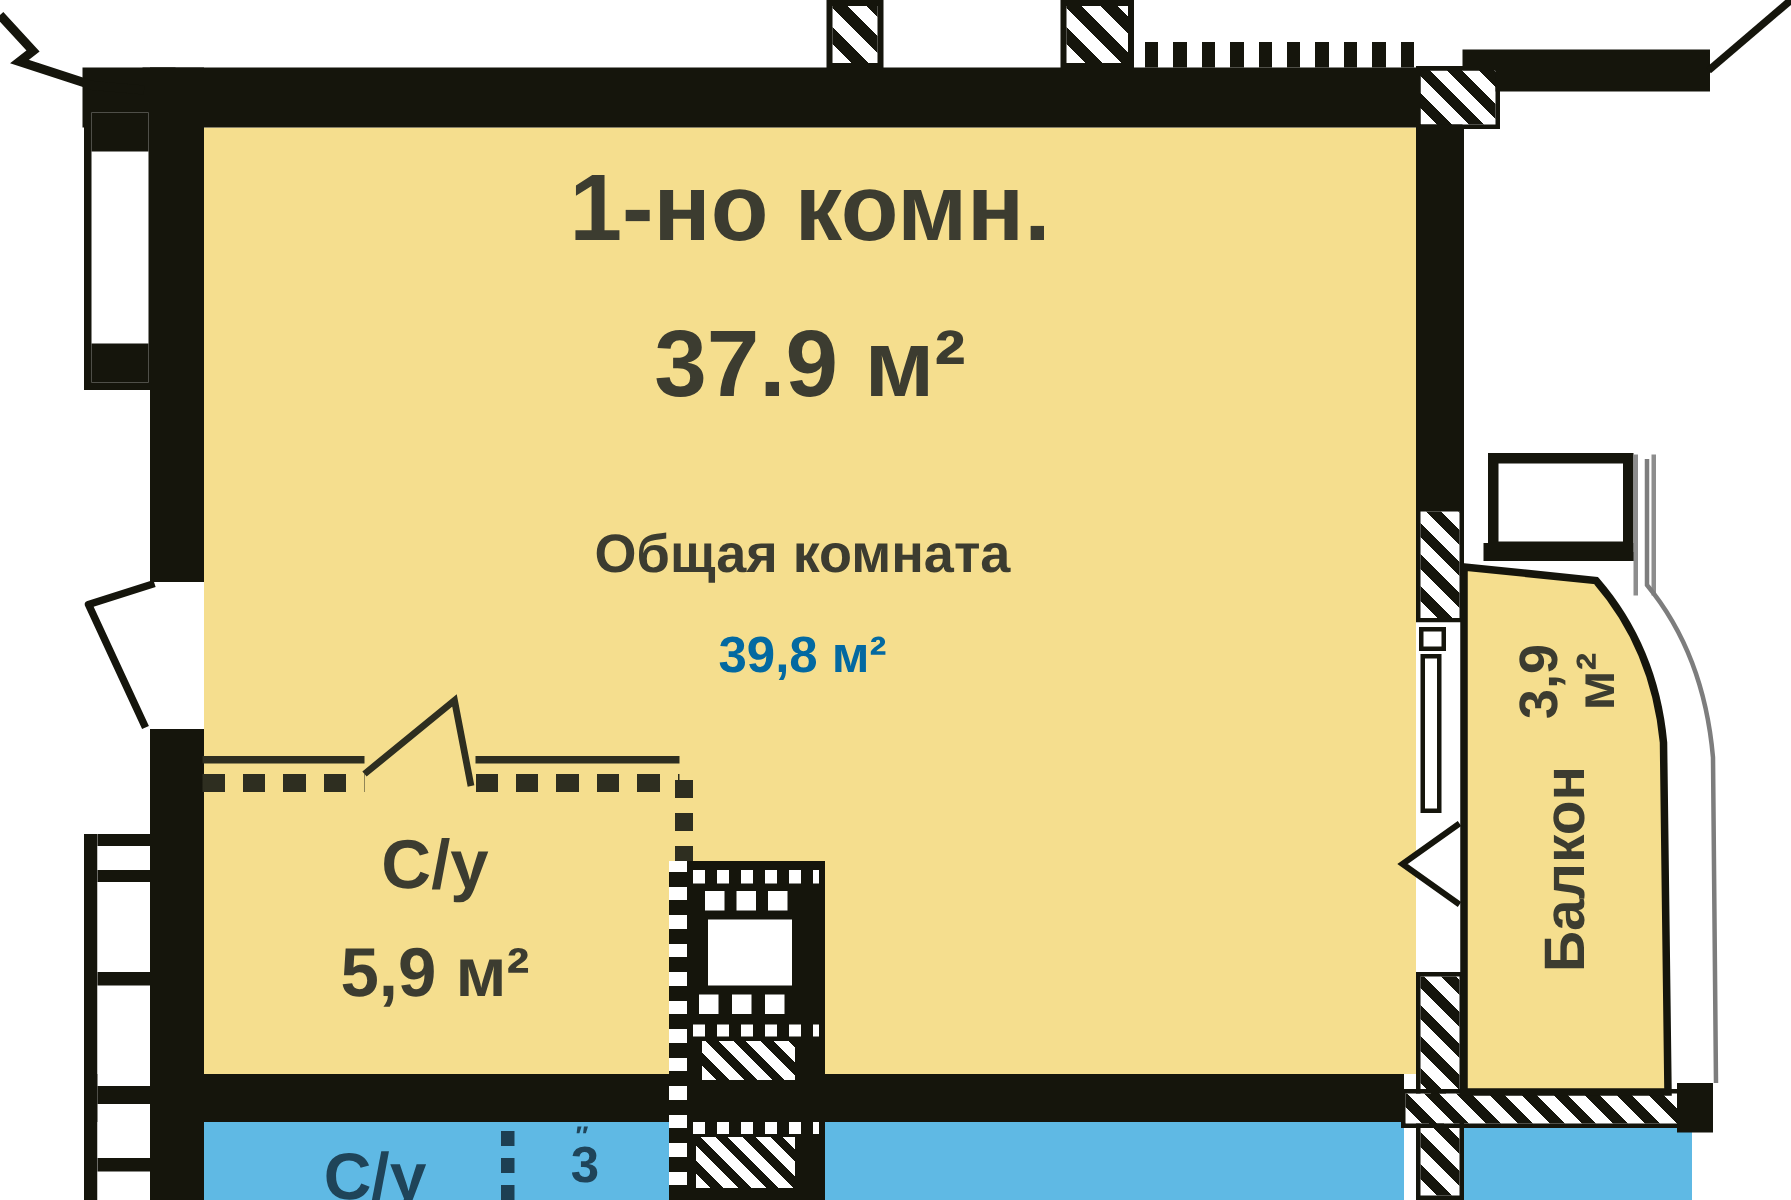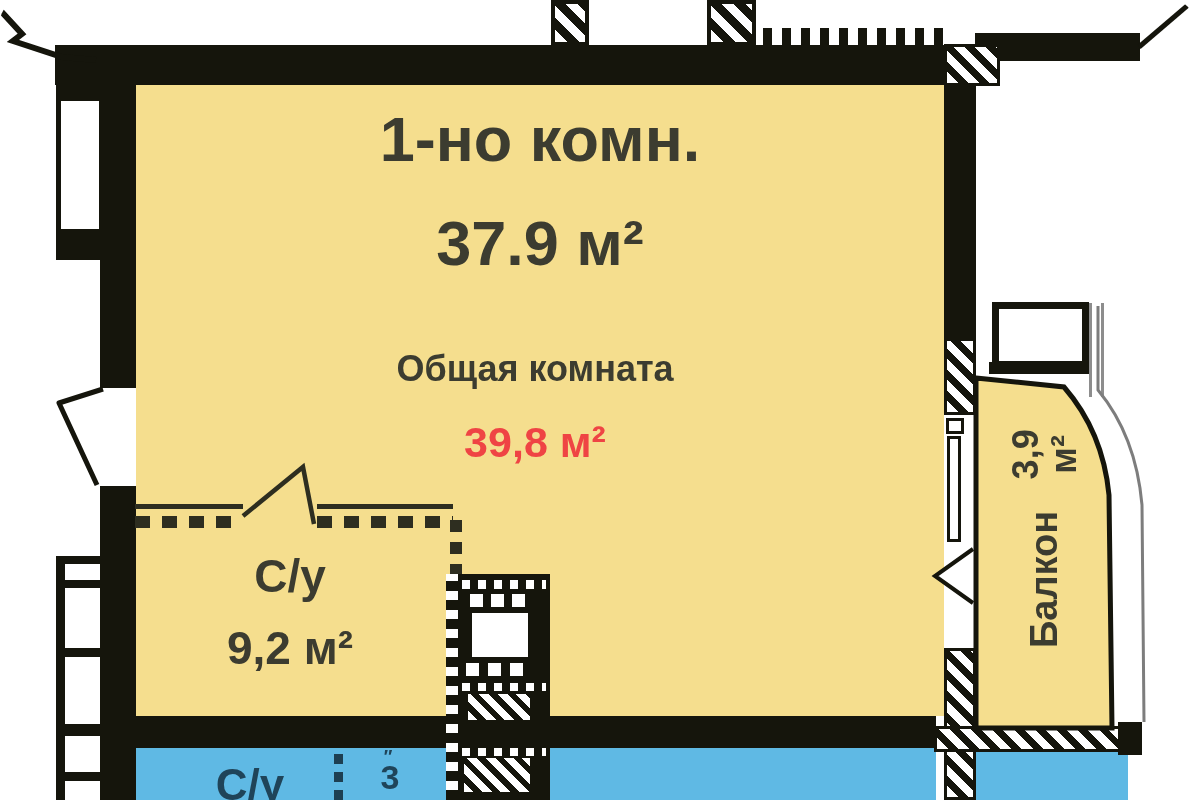--- a/index.html
+++ b/index.html
@@ -1,17 +1,17 @@
 <!DOCTYPE html>
 <html><head>
 <meta charset="utf-8">
 <style>
   html,body{margin:0;padding:0;background:#fff;}
   #plan{position:relative;width:1194px;height:800px;background:#fff;overflow:hidden;
-        font-family:"Liberation Sans", sans-serif;border-radius:22px;}
+        font-family:"Liberation Sans", sans-serif;}
   .abs{position:absolute;}
   .wall{background:#15150C;}
   .floor-y{background:#F5DE8E;}
   .floor-b{background:#5FB9E4;}
   .hatch{background:repeating-linear-gradient(45deg,#fff 0 8px,#15150C 8px 15px);
          border:3px solid #15150C;box-sizing:border-box;}
   .pier{background:repeating-linear-gradient(45deg,#fff 0 9px,#15150C 9px 17px);
         border:4px solid #15150C;box-sizing:border-box;}
   .ticks{background:repeating-linear-gradient(90deg,#15150C 0 9px,transparent 9px 19px);}
   .dash-h{border-top:5px solid #2e2e20;box-sizing:border-box;
@@ -106,24 +106,24 @@
     <line x1="1194" y1="0" x2="1139" y2="47" stroke="#15150C" stroke-width="5"></line>
     <path d="M103,389 L59,403 L97,485" fill="#ffffff" stroke="#15150C" stroke-width="5" stroke-linejoin="round"></path>
     <polyline points="243,516 303,467 314,524" fill="none" stroke="#2e2e20" stroke-width="4.5"></polyline>
     <polyline points="973,549 935,576 973,603" fill="#ffffff" stroke="#15150C" stroke-width="4"></polyline>
   </svg>
 
   <div class="txt" style="left:240px;top:106px;width:600px;font-size:63px;">1-но комн.</div>
   <div class="txt" style="left:240px;top:210px;width:600px;font-size:63px;">37.9 м²</div>
 
   <div class="txt" style="left:235px;top:350px;width:600px;font-size:36px;">Общая комната</div>
-  <div class="txt" style="left:235px;top:420px;width:600px;font-size:43px;color:#ef4444;">39,8 м²</div>
+  <div class="txt" style="left:235px;top:420px;width:600px;font-size:34px;color:#0369a1;">39,8 м²</div>
 
   <div class="txt" style="left:170px;top:552px;width:240px;font-size:46px;">С/у</div>
-  <div class="txt" style="left:150px;top:624px;width:280px;font-size:46px;">9,2 м²</div>
+  <div class="txt" style="left:150px;top:624px;width:280px;font-size:46px;">5,9 м²</div>
 
   <div class="txt" style="left:925px;top:462px;width:240px;height:132px;transform:rotate(-90deg);display:flex;align-items:center;justify-content:center;gap:10px;">
     <span style="font-size:38px;">Балкон</span>
     <span style="font-size:36px;">3,9 м²</span>
   </div>
 
   <div class="txt blue-txt" style="left:160px;top:762px;width:180px;font-size:44px;">С/у</div>
   <div class="txt blue-txt" style="left:360px;top:760px;width:60px;font-size:34px;">3</div>
   <div class="txt blue-txt" style="left:368px;top:748px;width:40px;font-size:18px;">″</div>
 

